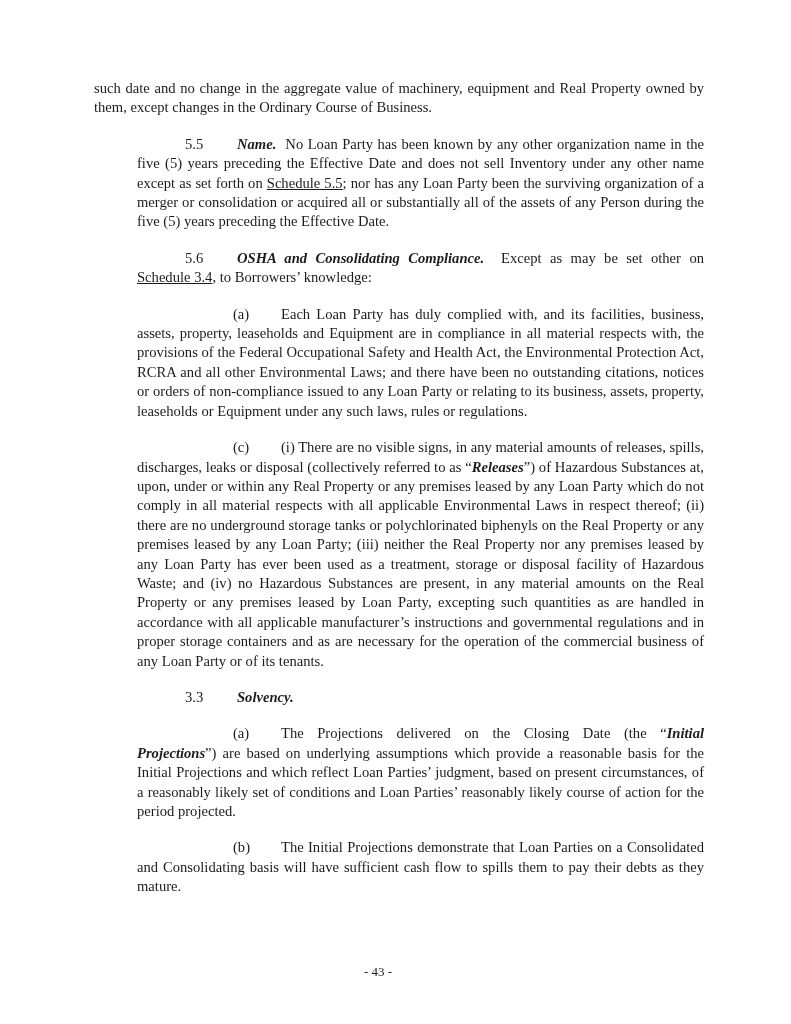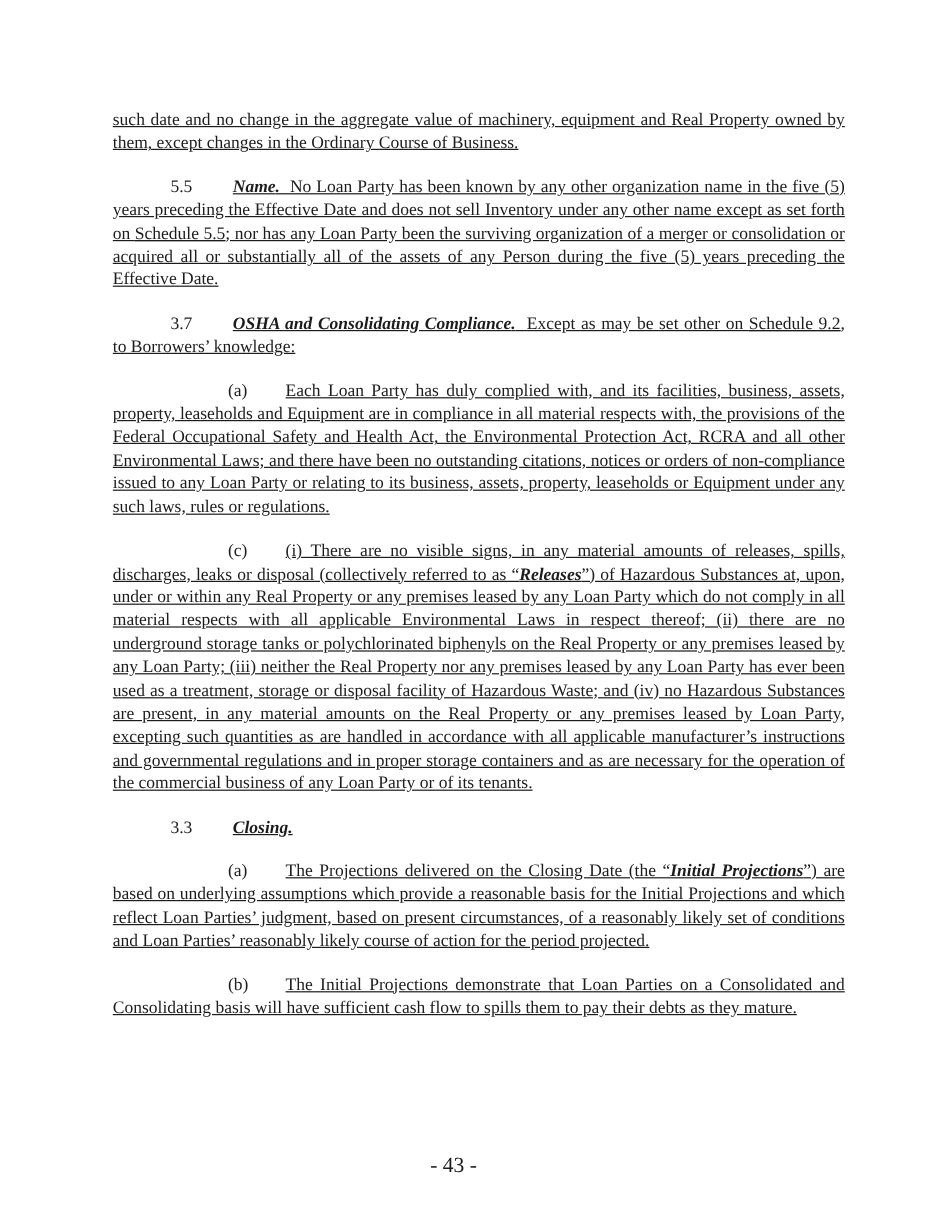--- a/index.html
+++ b/index.html
@@ -13,30 +13,29 @@
       position: relative;
       overflow: hidden;
       font-family: "Liberation Serif", "DejaVu Serif", serif;
       color: #1c1c1c;
       font-size: 14.6px;
       line-height: 19.4px;
     }
     .page {
       position: absolute;
       left: 94px;
-      top: 91px;
+      top: 79px;
       width: 610px;
-      text-decoration: underline;
     }
     p {
       margin: 0;
       text-align: justify;
       text-align-last: left;
     }
-    .gap { margin-top: 17px; }
+    .gap { margin-top: 17px; margin-left: 43px; }
     .num {
       display: inline-block;
       width: 52px;
       padding-left: 48px;
     }
     .sub {
       display: inline-block;
       width: 48px;
       padding-left: 96px;
     }
@@ -45,40 +44,40 @@
       font-style: italic;
     }
     .u { text-decoration: underline; }
     .bi { font-weight: bold; font-style: italic; }
     .footer {
       position: absolute;
       top: 962px;
       left: 0;
       width: 756px;
       text-align: center;
-      font-size: 18px;
+      font-size: 13px;
     }
   </style>
 </head>
 <body>
 
 <div class="page">
 
   <p><span>such date and no change in the aggregate value of machinery, equipment and Real Property owned by them, except changes in the Ordinary Course of Business.</span></p>
 
   <p class="gap"><span class="num">5.5</span><span class="head">Name</span><span class="head">.</span>&nbsp; <span>No Loan Party has been known by any other organization name in the five (5) years preceding the Effective Date and does not sell Inventory under any other name except as set forth on </span><span class="u">Schedule 5.5</span><span>; nor has any Loan Party been the surviving organization of a merger or consolidation or acquired all or substantially all of the assets of any Person during the five (5) years preceding the Effective Date.</span></p>
 
-  <p class="gap"><span class="num">3.7</span><span class="head">OSHA and Consolidating Compliance</span><span class="head">.</span>&nbsp; <span>Except as may be set other on </span><span class="u">Schedule 9.2</span><span>, to Borrowers’ knowledge:</span></p>
+  <p class="gap"><span class="num">5.6</span><span class="head">OSHA and Consolidating Compliance</span><span class="head">.</span>&nbsp; <span>Except as may be set other on </span><span class="u">Schedule 3.4</span><span>, to Borrowers’ knowledge:</span></p>
 
   <p class="gap"><span class="sub">(a)</span><span>Each Loan Party has duly complied with, and its facilities, business, assets, property, leaseholds and Equipment are in compliance in all material respects with, the provisions of the Federal Occupational Safety and Health Act, the Environmental Protection Act, RCRA and all other Environmental Laws; and there have been no outstanding citations, notices or orders of non-compliance issued to any Loan Party or relating to its business, assets, property, leaseholds or Equipment under any such laws, rules or regulations.</span></p>
 
 
   <p class="gap"><span class="sub">(c)</span><span>(i) There are no visible signs, in any material amounts of releases, spills, discharges, leaks or disposal (collectively referred to as “</span><span class="bi">Releases</span><span>”) of Hazardous Substances at, upon, under or within any Real Property or any premises leased by any Loan Party which do not comply in all material respects with all applicable Environmental Laws in respect thereof; (ii) there are no underground storage tanks or polychlorinated biphenyls on the Real Property or any premises leased by any Loan Party; (iii) neither the Real Property nor any premises leased by any Loan Party has ever been used as a treatment, storage or disposal facility of Hazardous Waste; and (iv) no Hazardous Substances are present, in any material amounts on the Real Property or any premises leased by Loan Party, excepting such quantities as are handled in accordance with all applicable manufacturer’s instructions and governmental regulations and in proper storage containers and as are necessary for the operation of the commercial business of any Loan Party or of its tenants.</span></p>
 
-  <p class="gap"><span class="num">3.3</span><span class="head">Closing</span><span class="head">.</span></p>
+  <p class="gap"><span class="num">3.3</span><span class="head">Solvency</span><span class="head">.</span></p>
 
   <p class="gap"><span class="sub">(a)</span><span>The Projections delivered on the Closing Date (the “</span><span class="bi">Initial Projections</span><span>”) are based on underlying assumptions which provide a reasonable basis for the Initial Projections and which reflect Loan Parties’ judgment, based on present circumstances, of a reasonably likely set of conditions and Loan Parties’ reasonably likely course of action for the period projected.</span></p>
 
   <p class="gap"><span class="sub">(b)</span><span>The Initial Projections demonstrate that Loan Parties on a Consolidated and Consolidating basis will have sufficient cash flow to spills them to pay their debts as they mature.</span></p>
 
 </div>
 
 <div class="footer">- 43 -</div>
 
 </body></html>

